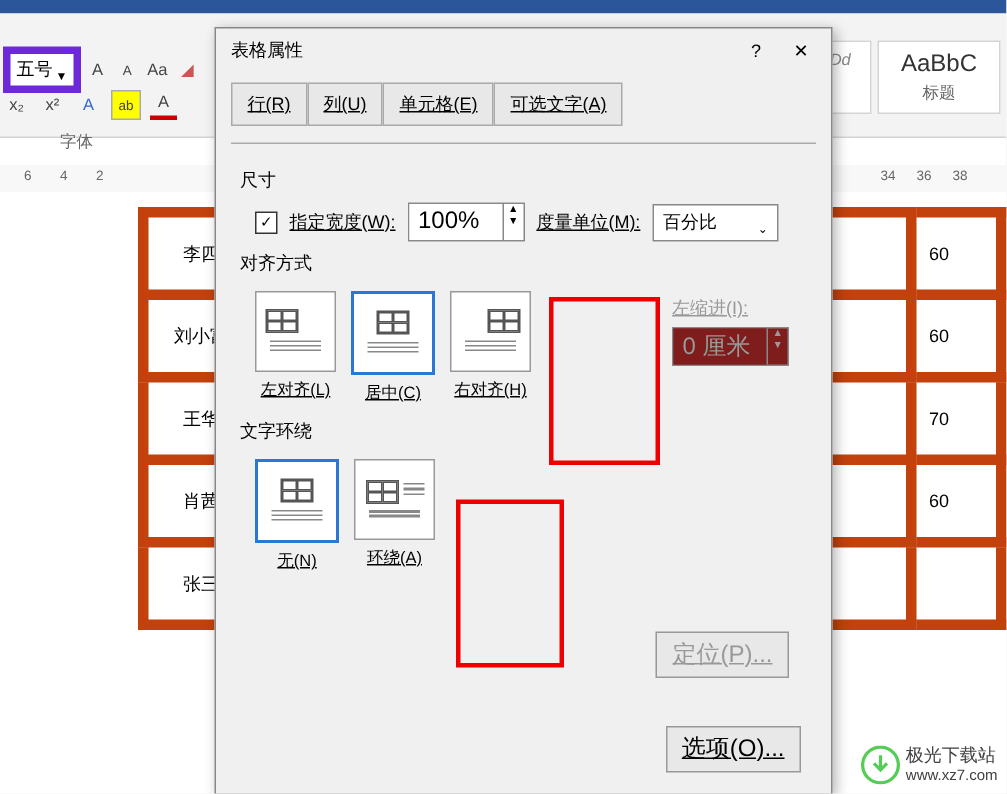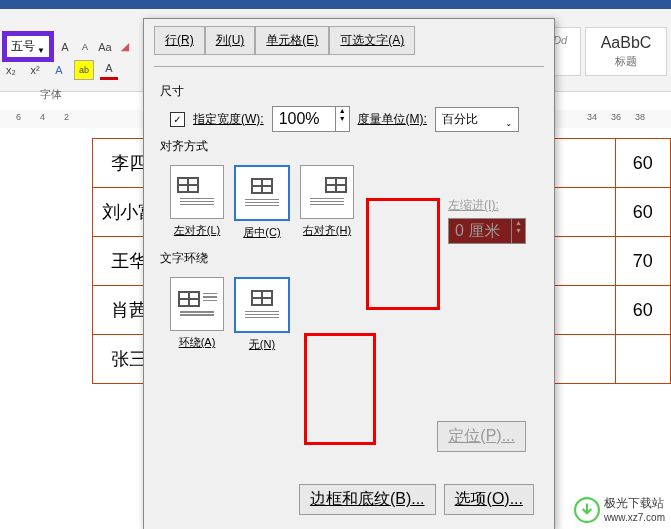--- a/index.html
+++ b/index.html
@@ -12,24 +12,24 @@
 .ribbon-row2{position:absolute;top:50px;left:2px;display:flex;align-items:center;gap:6px}
 .group-label{position:absolute;top:78px;left:40px;font-size:11px;color:#666}
 .styles-area{position:absolute;top:18px;right:4px;display:flex;gap:4px}
 .style-box{border:1px solid #d4d4d4;padding:6px 10px;text-align:center;background:#fff;min-width:60px}
 .style-sample{font-size:16px;color:#333}
 .style-name{font-size:11px;color:#666;margin-top:2px}
 .ruler{position:absolute;top:110px;left:0;right:0;height:18px;background:#f8f8f8;border-bottom:1px solid #ddd}
 .ruler-tick{position:absolute;top:2px;font-size:9px;color:#666}
 .doc{position:absolute;top:128px;left:0;right:0;bottom:0;background:#fff}
 .tbl{position:absolute;top:10px;left:92px;border-collapse:collapse}
-.tbl td{border:1px solid #c2410c;height:44px;padding:2px 8px;font-size:18px}
+.tbl td{border:7px solid #c2410c;height:44px;padding:2px 8px;font-size:12px}
 .tbl .c1{width:60px;text-align:center}
 .tbl .c2{width:470px}
-.tbl .c3{width:40px;text-align:center}
+.tbl .c3{width:40px;}
 .dialog{position:absolute;top:18px;left:143px;width:410px;height:510px;background:#f0f0f0;border:1px solid #888;box-shadow:2px 2px 8px rgba(0,0,0,.3)}
 .dlg-title{display:flex;justify-content:space-between;align-items:center;padding:6px 10px;font-size:12px}
 .dlg-close{display:flex;gap:10px}
 .dlg-close span{width:20px;text-align:center;cursor:pointer}
 .tabs{display:flex;padding:6px 10px 0 10px;gap:0}
 .tab{padding:5px 10px;border:1px solid #aaa;background:#e8e8e8;font-size:12px;position:relative;top:1px;cursor:pointer}
 .tab.active{background:#f0f0f0;border-bottom:1px solid #f0f0f0}
 .tab-body{border-top:1px solid #aaa;margin:12px 10px;padding:10px 6px}
 .section-label{font-size:12px;margin:6px 0}
 .row{display:flex;align-items:center;gap:8px;margin:6px 0}
@@ -130,20 +130,27 @@
     <tr>
           <td class="c1">张三</td>
           <td class="c2"></td>
           <td class="c3"></td>
         </tr>
   </tbody>
     </table>
 </div>
 
 <div class="dialog">
+  <div class="dlg-title">
+    <span>表格属性</span>
+    <div class="dlg-close">
+      <span>?</span>
+      <span>✕</span>
+    </div>
+  </div>
   <div class="tabs">
     <div class="tab"><span class="under">行(R)</span></div>
     <div class="tab"><span class="under">列(U)</span></div>
     <div class="tab"><span class="under">单元格(E)</span></div>
     <div class="tab"><span class="under">可选文字(A)</span></div>
   </div>
   <div class="tab-body">
     <div class="section-label">尺寸</div>
     <div class="row" style="margin-left:10px">
       <span class="chk">✓</span>
@@ -210,20 +217,36 @@
               <div></div>
             </div>
         </div>
         <div class="align-lbl under">右对齐(H)</div>
       </div>
     </div>
 
     <div class="section-label">文字环绕</div>
     <div class="align-row" style="margin-left:10px">
       <div class="align-opt">
+        <div class="align-box selected">
+          <div class="align-icon">
+              <span></span>
+              <span></span>
+              <span></span>
+              <span></span>
+            </div>
+          <div class="align-lines">
+              <div></div>
+              <div></div>
+              <div></div>
+            </div>
+        </div>
+        <div class="align-lbl under">无(N)</div>
+      </div>
+      <div class="align-opt">
         <div class="align-box">
           <div style="display:flex;gap:3px;align-items:flex-start">
             <div class="align-icon">
                 <span></span>
                 <span></span>
                 <span></span>
                 <span></span>
               </div>
             <div style="width:14px">
                 <div style="height:1.5px;background:#888;margin:2px 0"></div>
@@ -231,54 +254,37 @@
                 <div style="height:1.5px;background:#888;margin:2px 0"></div>
               </div>
           </div>
           <div class="align-lines">
               <div></div>
               <div></div>
             </div>
         </div>
         <div class="align-lbl under">环绕(A)</div>
       </div>
-      <div class="align-opt">
-        <div class="align-box selected">
-          <div class="align-icon">
-              <span></span>
-              <span></span>
-              <span></span>
-              <span></span>
-            </div>
-          <div class="align-lines">
-              <div></div>
-              <div></div>
-              <div></div>
-            </div>
-        </div>
-        <div class="align-lbl under">无(N)</div>
-      </div>
     </div>
   </div>
 
   <div class="indent-box">
     <div class="under" style="color:#999">左缩进(I):</div>
     <div class="spin disabled" style="margin-top:4px">
       <input class="disabled" disabled="" value="0 厘米" style="">
       <div class="spin-btns">
           <span>▲</span>
           <span>▼</span>
         </div>
     </div>
   </div>
 
   <button class="btn loc-btn" disabled=""><span class="under">定位(P)...</span></button>
 
   <div class="bottom-btns">
-    <button class="btn"><span class="under">边框和底纹(B)...</span></button>
     <button class="btn"><span class="under">选项(O)...</span></button>
   </div>
 
   <div class="red-box" style="top:179px;left:222px;width:68px;height:106px"></div>
   <div class="red-box" style="top:314px;left:160px;width:66px;height:106px"></div>
 </div>
 
 <div class="watermark">
   <svg viewBox="0 0 24 24">
       <circle cx="12" cy="12" r="11" fill="none" stroke="#5c5" stroke-width="2"></circle>

